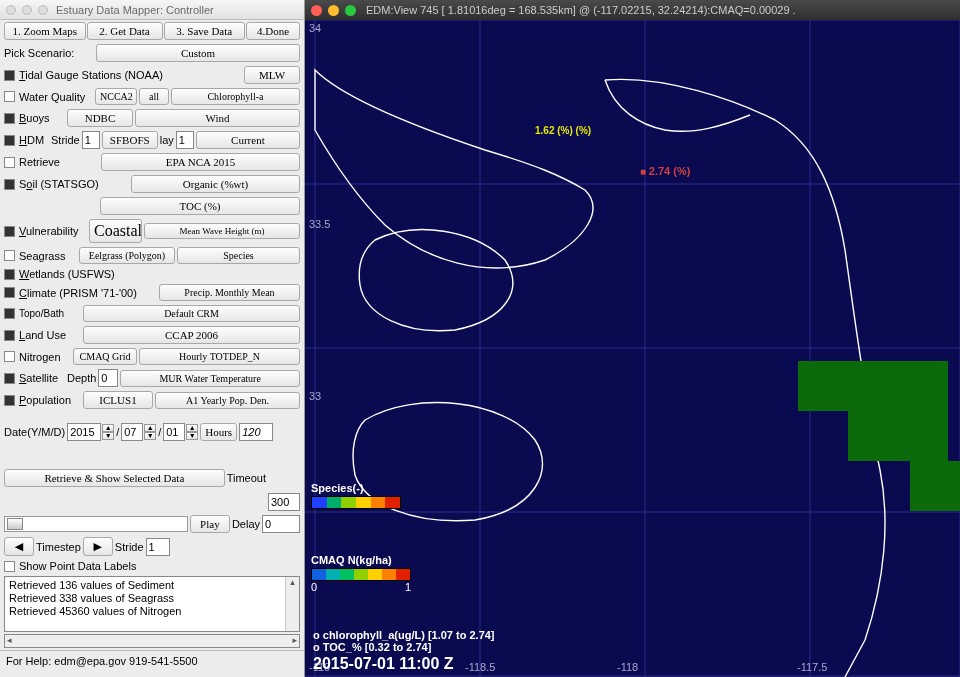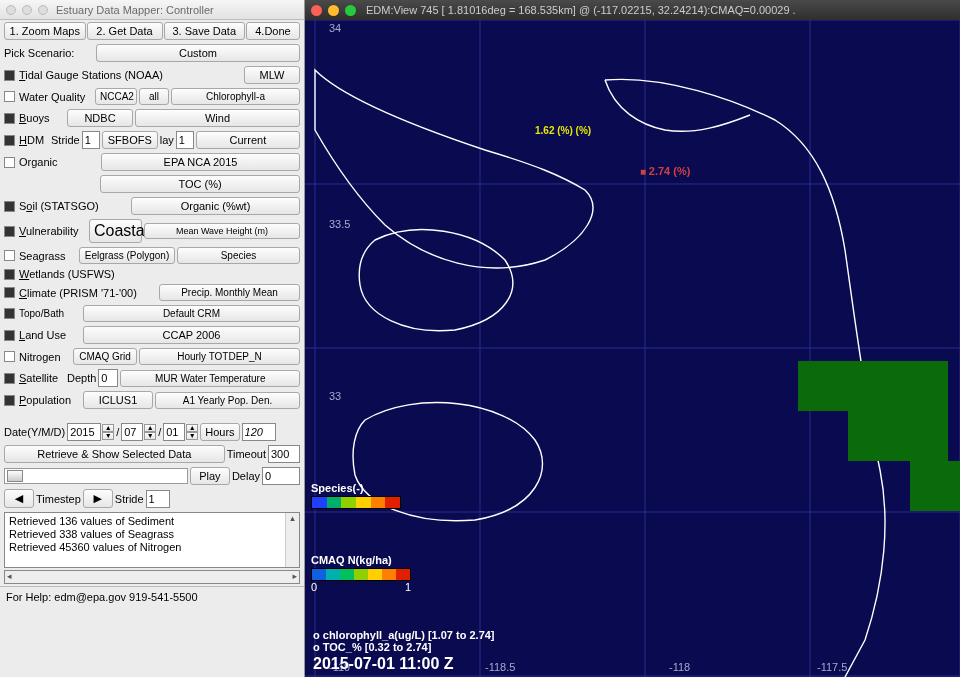--- a/index.html
+++ b/index.html
@@ -3,21 +3,21 @@
 <meta charset="utf-8">
 <style>
 *{box-sizing:border-box;margin:0;padding:0;font-family:"Lucida Grande",Arial,sans-serif;font-size:11px;}
 body{width:960px;height:677px;display:flex;overflow:hidden;background:#444;}
 
 .controller{width:305px;height:677px;background:#ececec;border-right:1px solid #999;display:flex;flex-direction:column;}
 .titlebar{height:20px;background:linear-gradient(#f6f6f6,#e2e2e2);border-bottom:1px solid #bdbdbd;display:flex;align-items:center;padding:0 6px;color:#6a6a6a;font-size:11px;}
 .dots{display:flex;gap:6px;margin-right:8px;}
 .dot{width:10px;height:10px;border-radius:50%;border:1px solid #bbb;background:#ddd;}
 .row{display:flex;align-items:center;padding:2px 4px;gap:2px;}
-.btn{background:linear-gradient(#fdfdfd,#e6e6e6);border:1px solid #a8a8a8;border-radius:3px;padding:2px 4px;font-size:11px;cursor:pointer;min-width:0;white-space:nowrap;}
+.btn{background:linear-gradient(#fdfdfd,#e6e6e6);border:1px solid #a8a8a8;border-radius:3px;padding:2px 4px;font-size:11px;cursor:pointer;min-width:0;white-space:nowrap;font-family:Liberation Serif, serif;}
 .lbl{font-size:11px;white-space:nowrap;}
 .chk{width:11px;height:11px;border:1px solid #888;background:#fff;display:inline-block;vertical-align:middle;margin-right:2px;}
 .chk.off{background:#fff;}
 .chk.dark{background:#333;}
 input.fld{border:1px solid #888;background:#fff;font-size:11px;padding:1px 2px;height:18px;}
 .spin{display:inline-flex;align-items:center;}
 .spin .arrows{display:flex;flex-direction:column;margin-left:1px;}
 .spin .arrows span{width:12px;height:8px;border:1px solid #999;background:linear-gradient(#fdfdfd,#e6e6e6);font-size:7px;line-height:6px;text-align:center;cursor:pointer;}
 .log{flex:0 0 auto;margin:2px 4px;border:1px solid #888;background:#fff;height:56px;overflow:hidden;position:relative;}
 .log-inner{padding:2px 4px;font-size:11px;line-height:13px;}
@@ -31,21 +31,21 @@
 .und{text-decoration:underline;}
 
 .mapwin{flex:1;height:677px;display:flex;flex-direction:column;background:#000;}
 .maptitle{height:20px;background:linear-gradient(#4a4a4a,#2e2e2e);display:flex;align-items:center;padding:0 6px;color:#ccc;font-size:11px;}
 .maptitle .mdots{display:flex;gap:6px;margin-right:10px;}
 .mdot{width:11px;height:11px;border-radius:50%;}
 .mdot.r{background:#ff5f56;}.mdot.y{background:#ffbd2e;}.mdot.g{background:#27c93f;}
 .mapview{flex:1;position:relative;background:#0a0a50;overflow:hidden;}
 .grid line{stroke:#2a2a90;stroke-width:1;}
 .coast{stroke:#fff;stroke-width:1.4;fill:none;}
-.axislbl{position:absolute;color:#a8a8d0;font-size:11px;margin-left:20px;}
+.axislbl{position:absolute;color:#a8a8d0;font-size:11px;}
 .dp{position:absolute;font-size:10px;font-weight:bold;}
 .legend{position:absolute;color:#fff;font-size:11px;}
 .cbar{display:flex;height:13px;border:1px solid #000;}
 .cbar span{flex:1;}
 .greenpatch{position:absolute;background:#0b6b0b;}
 .bottominfo{position:absolute;bottom:0;left:0;color:#fff;font-size:12px;font-weight:bold;padding:4px 8px;}
 </style>
 </head>
 <body>
 
@@ -98,32 +98,32 @@
   <span class="lbl">Stride</span>
   <input class="fld" style="width: 18px;" value="1">
   <button class="btn" style="width:56px">SFBOFS</button>
   <span class="lbl">lay</span>
   <input class="fld" style="width: 18px;" value="1">
   <button class="btn" style="flex:1">Current</button>
  </div>
 
  <div class="row">
   <span class="chk off"></span>
-  <span class="lbl" style="width:80px">Organic</span>
+  <span class="lbl" style="width:80px">Retrieve</span>
   <button class="btn" style="flex:1">EPA NCA 2015</button>
  </div>
+ <div class="row">
+  <span class="chk dark"></span>
+  <span class="lbl" style="width:110px">S<span class="und">o</span>il (STATSGO)</span>
+  <button class="btn" style="flex:1">Organic (%wt)</button>
+ </div>
+
  <div class="row">
       <span style="width:94px"></span>
   <button class="btn" style="flex:1">TOC (%)</button>
- </div>
-
- <div class="row">
-  <span class="chk dark"></span>
-  <span class="lbl" style="width:110px">S<span class="und">o</span>il (STATSGO)</span>
-  <button class="btn" style="flex:1">Organic (%wt)</button>
  </div>
 
  <div class="row">
   <span class="chk dark"></span>
   <span class="lbl" style="width:68px"><span class="und">V</span>ulnerability</span>
   <button class="btn" style="width:53px;font-size:16px">Coastal</button>
   <button class="btn" style="flex:1;font-size:9px">Mean Wave Height (m)</button>
  </div>
 
  <div class="row">
@@ -205,40 +205,44 @@
           <span>▼</span>
         </span>
       </span>
   <button class="btn">Hours</button>
   <input class="fld" style="width: 34px; font-style: italic;" value="120">
  </div>
 
  <div class="row">
   <button class="btn" style="flex:1">Retrieve &amp; Show Selected Data</button>
   <span class="lbl">Timeout</span>
-  <input class="fld" style="width: 32px;" value="300">
+  <input class="fld" style="width: 32px; margin-top: 48px;" value="300">
  </div>
 
  <div class="row">
   <div class="slider-track">
         <div class="slider-thumb"></div>
       </div>
   <button class="btn" style="width:40px">Play</button>
   <span class="lbl">Delay</span>
   <input class="fld" style="width: 38px;" value="0">
  </div>
 
  <div class="row">
   <button class="btn" style="width:30px">◀</button>
   <span class="lbl">Timestep</span>
   <button class="btn" style="width:30px">▶</button>
   <span class="lbl">Stride</span>
   <input class="fld" style="width: 24px;" value="1">
  </div>
 
+ <div class="row">
+  <span class="chk off"></span>
+  <span class="lbl">Show Point Data Labels</span>
+ </div>
 
  <div class="log">
   <div class="log-inner">
    <div>Retrieved 136 values of Sediment</div>
    <div>Retrieved 338 values of Seagrass</div>
    <div>Retrieved 45360 values of Nitrogen</div>
   </div>
   <div class="log-scroll">
         <span>▴</span>
       </div>
@@ -290,21 +294,21 @@
   <div class="greenpatch" style="right:0;top:441px;width:50px;height:50px"></div>
 
   <div class="dp" style="left:230px;top:105px;color:#e6e600">1.62 (%) (%)</div>
   <div class="dp" style="left:335px;top:145px;color:#d04040">■ <span>2.74 (%)</span></div>
 
   <div class="axislbl" style="left:4px;top:2px">34</div>
   <div class="axislbl" style="left:4px;top:198px">33.5</div>
   <div class="axislbl" style="left:4px;top:370px">33</div>
   <div class="axislbl" style="left:4px;bottom:4px">-119</div>
   <div class="axislbl" style="left:160px;bottom:4px">-118.5</div>
-  <div class="axislbl" style="left:344px;bottom:4px">-118</div>
+  <div class="axislbl" style="left:312px;bottom:4px">-118</div>
   <div class="axislbl" style="left:492px;bottom:4px">-117.5</div>
 
   <div class="legend" style="left:6px;top:462px">
    <div style="font-weight:bold">Species(-)</div>
    <div class="cbar" style="width:90px;margin-top:2px">
     <span style="background:#2040ff"></span>
           <span style="background:#00b06a"></span>
           <span style="background:#8fd000"></span>
           <span style="background:#ffd000"></span>
           <span style="background:#ff8000"></span>

